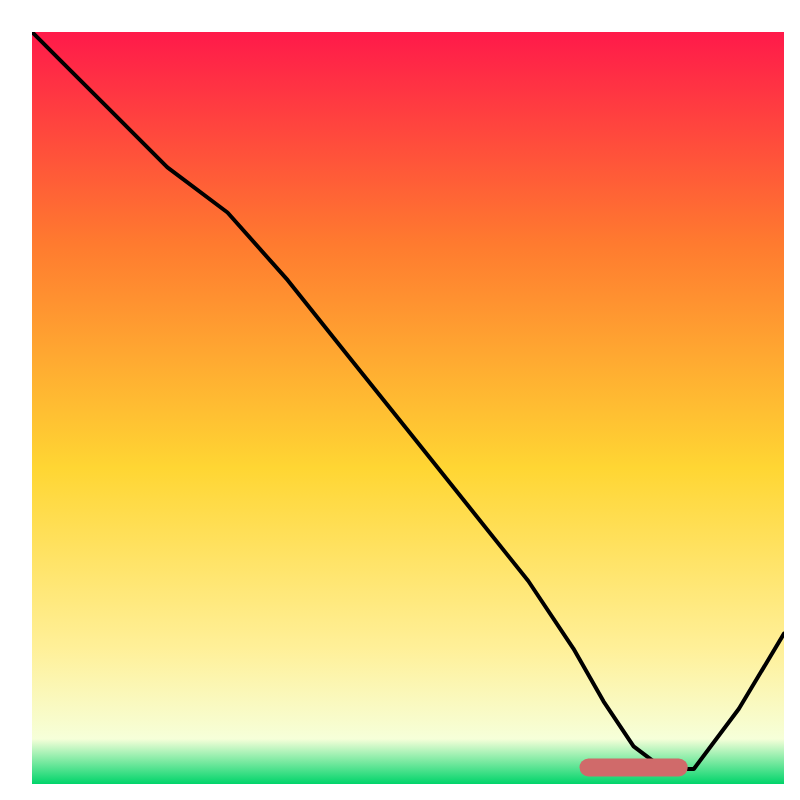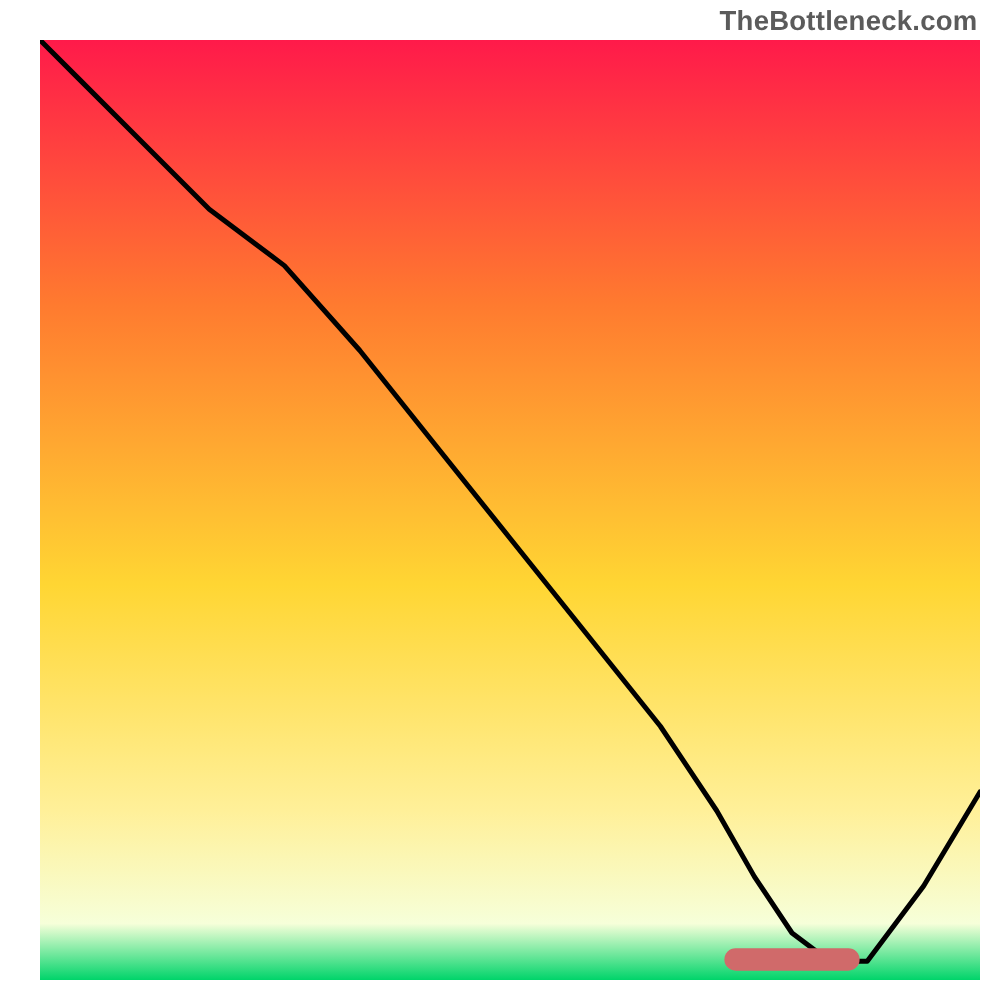--- a/index.html
+++ b/index.html
@@ -36,21 +36,20 @@
     width: 100%;
     height: 100%;
     display: block;
   }
 </style>
 </head>
 <body>
 
 <div class="stage">
 
-  <div class="watermark">TheBottleneck.com</div>
 
   <div class="plot-area">
     <svg class="plot-svg" viewBox="0 0 752 752" preserveAspectRatio="none">
       <defs>
         <linearGradient id="bg-grad" x1="0" y1="0" x2="0" y2="1">
           <stop offset="0%" stop-color="#ff1a4a"></stop>
           <stop offset="28%" stop-color="#ff7a2f"></stop>
           <stop offset="58%" stop-color="#ffd633"></stop>
           <stop offset="82%" stop-color="#fff099"></stop>
           <stop offset="94%" stop-color="#f6ffd9"></stop>

